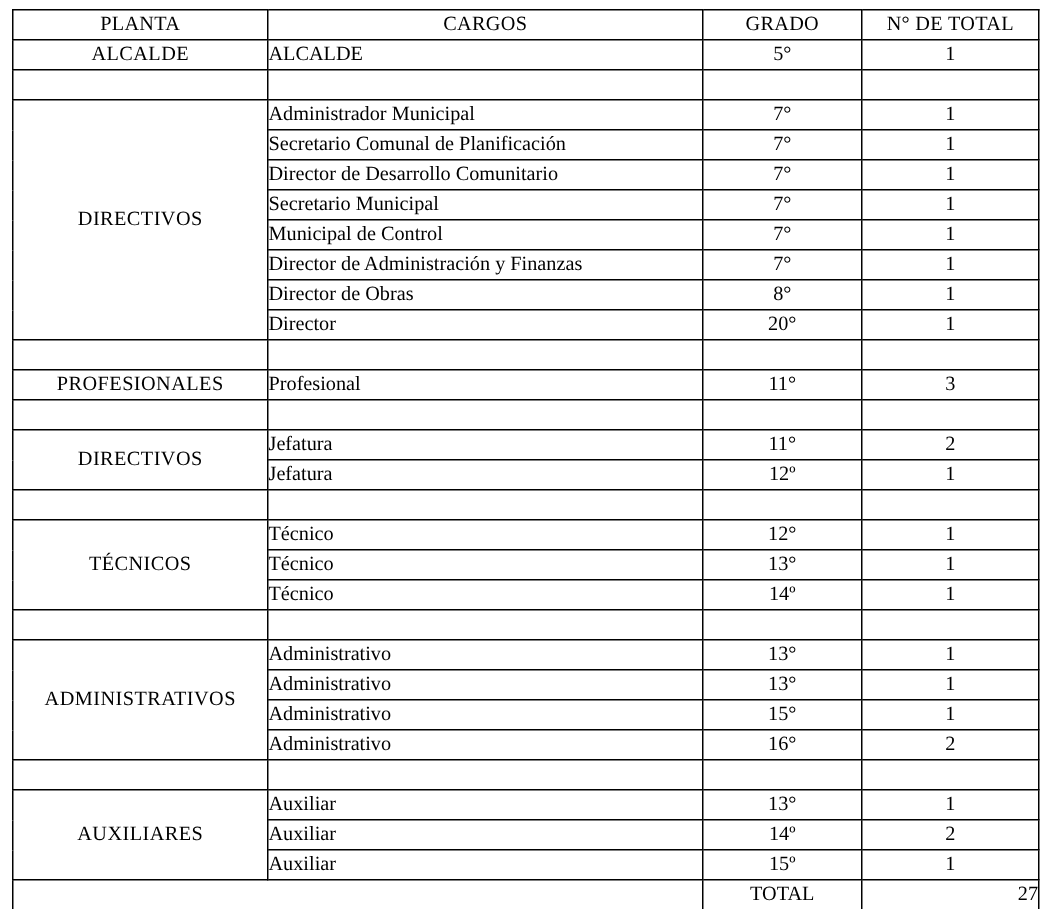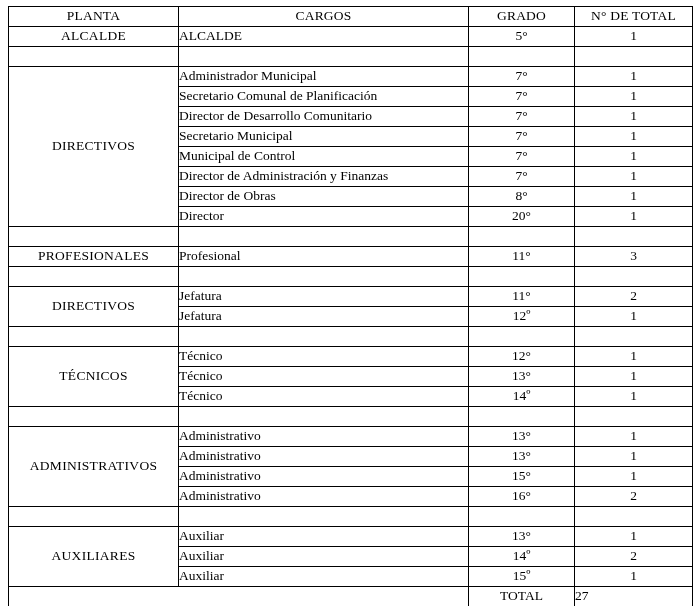--- a/index.html
+++ b/index.html
@@ -59,21 +59,21 @@
   }
   .blank-row td {
     height: 13px;
   }
   .total-label {
     text-align: center;
     font-weight: bold;
     font-size: 14.5px;
   }
   .total-value {
-    text-align: left;
+    text-align: right;
     font-weight: bold;
     font-size: 14.5px;
   }
   .total-row .pad {
     border-left: 1px solid #000000;
     border-right: none;
     border-top: none;
     border-bottom: none;
   }
   .total-row .pad2 {

